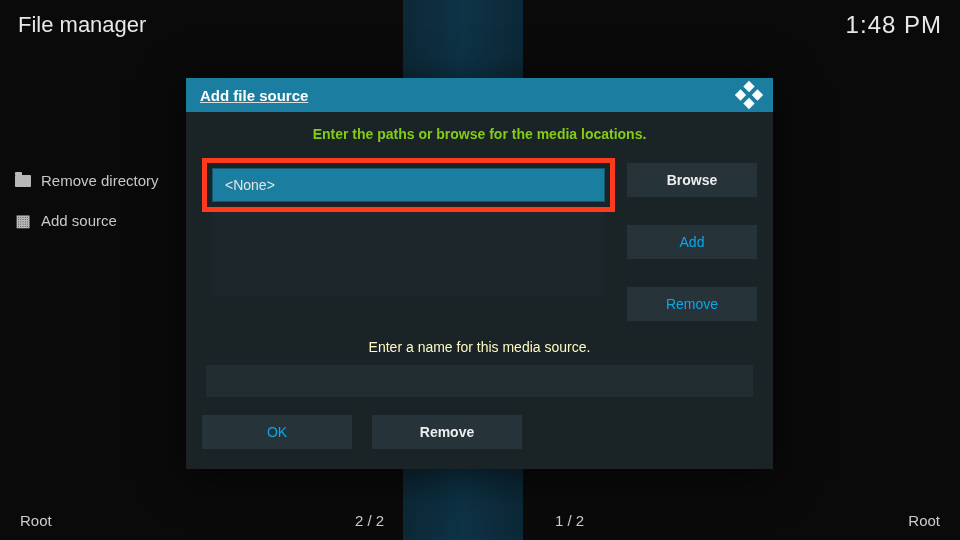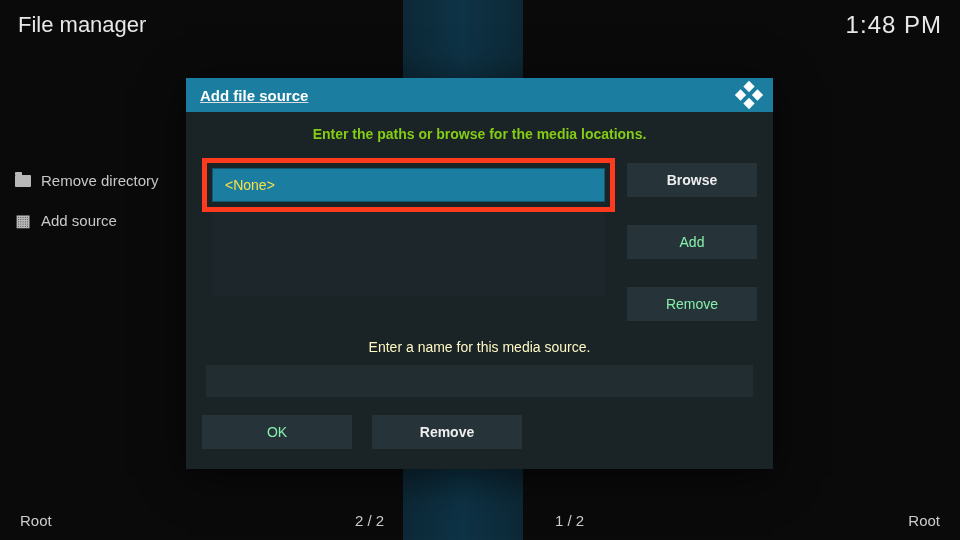--- a/index.html
+++ b/index.html
@@ -149,21 +149,21 @@
     }
     .path-highlight {
       flex: 1;
       border: 5px solid #ff3b1f;
       padding: 5px;
       background: #1a2326;
     }
     .path-input {
       height: 32px;
       background: #1b7ea0;
-      color: #fde047;
+      color: #e5e5e5;
       font-size: 14px;
       display: flex;
       align-items: center;
       padding: 16px 12px;
       border: 1px solid rgba(0,0,0,0.3);
     }
     .path-list-tail {
       height: 84px;
       background: #1d272b;
       margin: 0 10px 0 10px;
@@ -179,21 +179,21 @@
       height: 34px;
       background: #26343a;
       color: #eee;
       font-size: 14px;
       display: flex;
       align-items: center;
       justify-content: center;
       font-weight: 600;
       cursor: pointer;
     }
-    .btn.dim { color: #86efac; font-weight: 500; }
+    .btn.dim { color: #0ea5e9; font-weight: 500; }
     .name-instruction {
       text-align: center;
       color: #fef9c3;
       font-size: 14px;
       margin-top: 18px;
       margin-bottom: 10px;
     }
     .name-input {
       height: 32px;
       background: #222d31;

